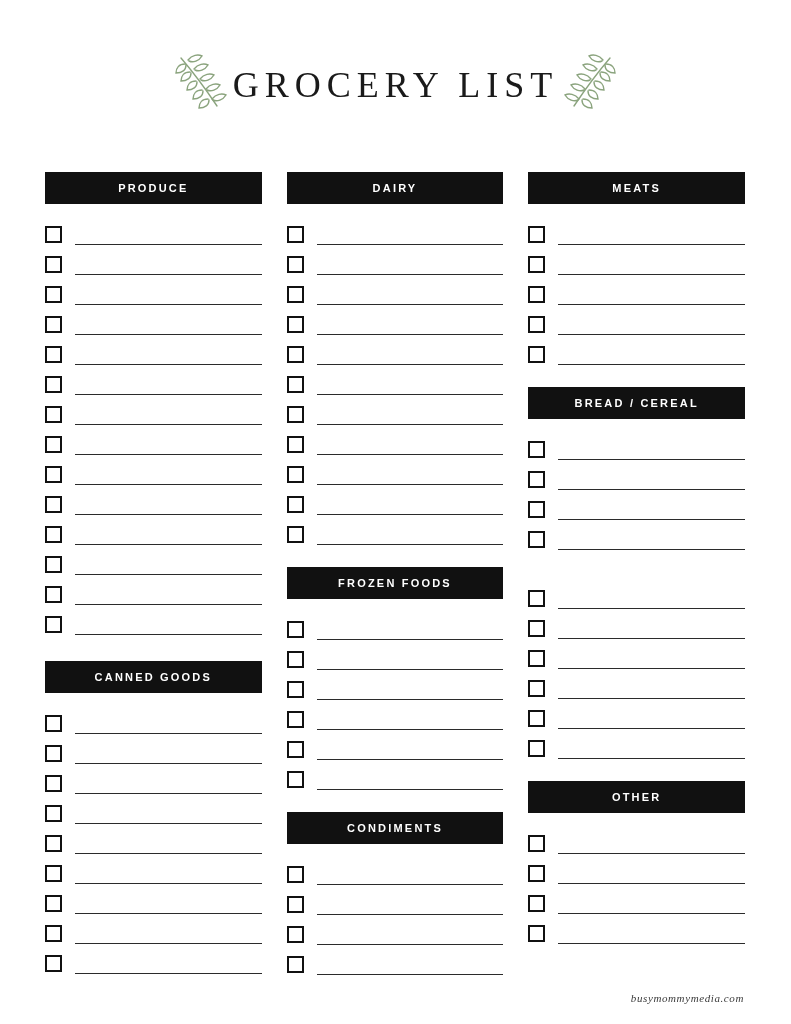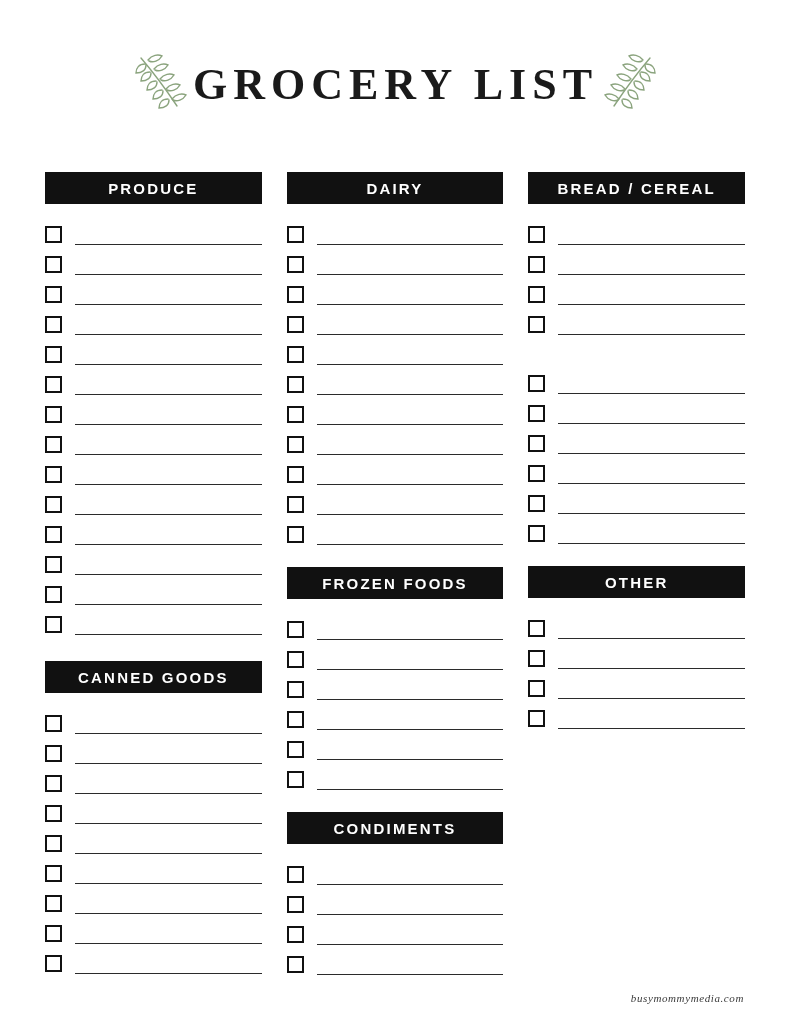--- a/index.html
+++ b/index.html
@@ -27,23 +27,23 @@
   .header {
     position: relative;
     height: 110px;
     display: flex;
     align-items: center;
     justify-content: center;
     margin-top: 30px;
   }
   .title {
     font-family: "Liberation Serif", serif;
-    font-size: 44px;
+    font-size: 36px;
     letter-spacing: 6px;
-    font-weight: 700;
+    font-weight: 400;
     color: #1a1a1a;
     text-align: center;
     line-height: 1;
     white-space: nowrap;
   }
   .sprig {
     width: 60px;
     height: 70px;
     flex: 0 0 auto;
   }
@@ -65,21 +65,21 @@
   }
   .section { margin-bottom: 0; }
 
   .section-header {
     background: #111111;
     color: #ffffff;
     height: 32px;
     display: flex;
     align-items: center;
     justify-content: center;
-    font-size: 15px;
+    font-size: 11px;
     font-weight: bold;
     letter-spacing: 2.2px;
     text-transform: uppercase;
   }
   .rows {
     margin-top: 11px;
   }
   .row {
     display: flex;
     align-items: flex-end;
@@ -358,20 +358,45 @@
               <div class="line"></div>
             </div>
             <div class="row">
               <div class="checkbox"></div>
               <div class="line"></div>
             </div>
           </div>
         </div>
       </div>
       <div class="col">
+        <div class="section" style="margin-bottom: 22px;">
+          <div class="section-header">MEATS</div>
+          <div class="rows">
+            <div class="row">
+              <div class="checkbox"></div>
+              <div class="line"></div>
+            </div>
+            <div class="row">
+              <div class="checkbox"></div>
+              <div class="line"></div>
+            </div>
+            <div class="row">
+              <div class="checkbox"></div>
+              <div class="line"></div>
+            </div>
+            <div class="row">
+              <div class="checkbox"></div>
+              <div class="line"></div>
+            </div>
+            <div class="row">
+              <div class="checkbox"></div>
+              <div class="line"></div>
+            </div>
+          </div>
+        </div>
         <div class="section" style="margin-bottom: 18px;">
           <div class="section-header">BREAD / CEREAL</div>
           <div class="rows">
             <div class="row">
               <div class="checkbox"></div>
               <div class="line"></div>
             </div>
             <div class="row">
               <div class="checkbox"></div>
               <div class="line"></div>

